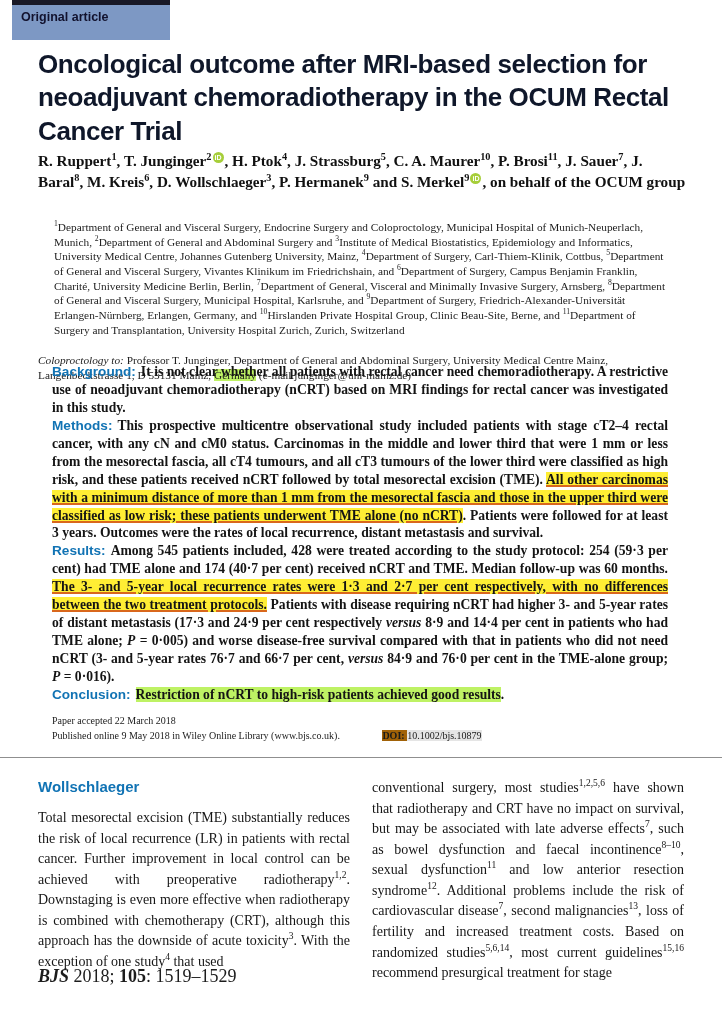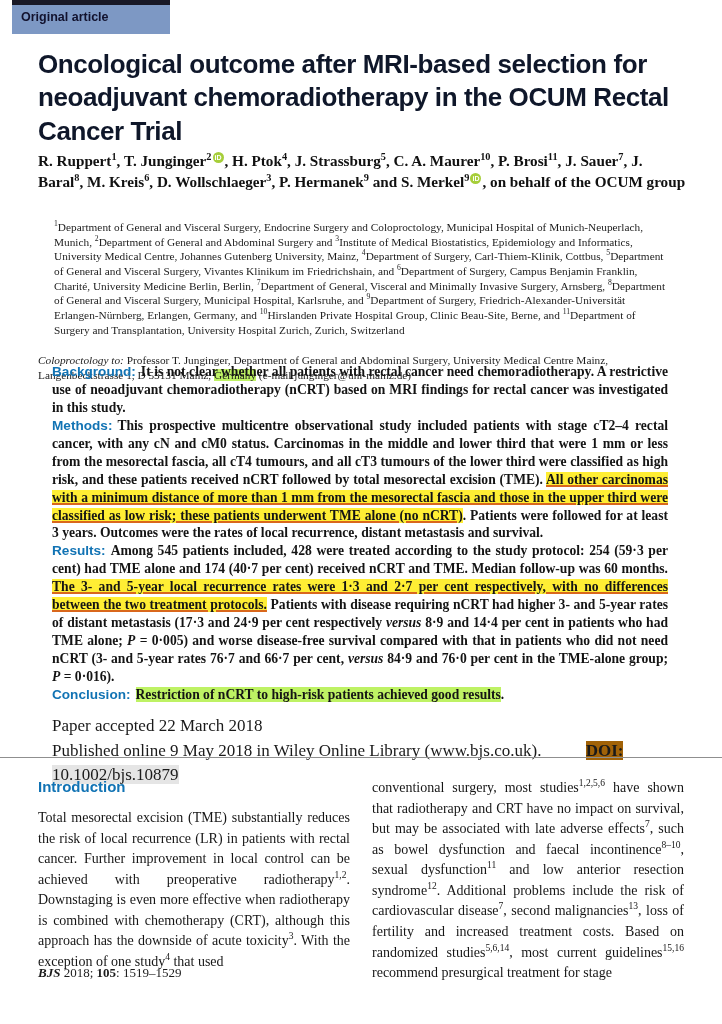--- a/index.html
+++ b/index.html
@@ -7,21 +7,21 @@
     position:relative;width:722px;height:1024px;background:#ffffff;
     font-family:"Liberation Serif",serif;color:#1a1a1a;overflow:hidden;
     margin:0 auto;box-sizing:border-box;
   }
   
   .badge-block{position:absolute;top:0;left:12px;width:158px;}
   .badge-topbar{height:5px;background:#181826;}
   .badge{
     background:#7d98c4;color:#12122e;
     font-family:"Liberation Sans",sans-serif;font-weight:bold;font-size:12.5px;
-    padding:5px 9px 10px 9px;
+    padding:5px 9px 16px 9px;
   }
   
   .title{
     position:absolute;top:48px;left:38px;width:652px;margin:0;
     font-family:"Liberation Sans",sans-serif;font-weight:bold;
     font-size:26px;line-height:1.28;color:#0f172a;letter-spacing:-0.4px;
   }
   .authors{
     position:absolute;top:150px;left:38px;width:650px;margin:0;
     font-size:15.2px;font-weight:bold;line-height:1.4;color:#111;
@@ -39,21 +39,21 @@
   
   .abstract{
     position:absolute;top:363px;left:52px;width:616px;
     font-size:13.6px;font-weight:bold;line-height:1.32;text-align:justify;color:#141414;
   }
   .abs-par{margin:0;}
   .abs-label{
     font-family:"Liberation Sans",sans-serif;color:#1173b4;
     padding-right:5px;font-weight:bold;
   }
-  .accepted-block{position:absolute;top:714px;left:52px;width:616px;font-size:17px;line-height:1.45;}
+  .accepted-block{position:absolute;top:714px;left:52px;width:616px;font-size:10px;line-height:1.45;}
   .accepted-block p{margin:0;}
   
   sup{font-size:68%;line-height:0;}
   .i{font-style:italic;}
   .b{font-weight:bold;}
   .bi{font-weight:bold;font-style:italic;}
   .hl{background:#bef264;}
   .hlu{
     background:#ffee34;
     text-decoration:underline;text-decoration-color:#d9671c;text-decoration-thickness:1.5px;
@@ -68,21 +68,21 @@
     margin:0 0 13px 0;font-family:"Liberation Sans",sans-serif;
     font-weight:bold;font-size:15px;color:#1173b4;
   }
   .body-par{margin:0;font-size:14px;line-height:1.47;text-align:justify;color:#161616;}
   
   .footer{
     position:absolute;top:963px;left:38px;width:646px;
     display:flex;justify-content:space-between;align-items:flex-start;
     font-size:11.6px;line-height:1.5;color:#1c1c1c;
   }
-  .footer-right{font-size:13px;}
+  .footer-right{font-size:18px;}
 </style>
 </head>
 <body>
 
 <div class="page">
 
   <div class="badge-block">
     <div class="badge-topbar"></div>
     <div class="badge">Original article</div>
   </div>
@@ -113,21 +113,21 @@
 
   <div class="accepted-block">
     <p>Paper accepted 22 March 2018</p>
     <p><span>Published online 9 May 2018 in Wiley Online Library (www.bjs.co.uk). </span><span class="hlbb">DOI: </span><span class="hlb">10.1002/bjs.10879</span></p>
   </div>
 
   <div class="divider"></div>
 
   <div class="columns">
     <div class="col">
-      <h2 class="heading">Introduction</h2>
+      <h2 class="heading">Wollschlaeger</h2>
       <p class="body-par"><span>Total mesorectal excision (TME) substantially reduces the risk of local recurrence (LR) in patients with rectal cancer. Further improvement in local control can be achieved with preoperative radiotherapy</span><sup>1,2</sup><span>. Downstaging is even more effective when radiotherapy is combined with chemotherapy (CRT), although this approach has the downside of acute toxicity</span><sup>3</sup><span>. With the exception of one study</span><sup>4</sup><span> that used</span></p>
     </div>
     <div class="col">
       <p class="body-par"><span>conventional surgery, most studies</span><sup>1,2,5,6</sup><span> have shown that radiotherapy and CRT have no impact on survival, but may be associated with late adverse effects</span><sup>7</sup><span>, such as bowel dysfunction and faecal incontinence</span><sup>8–10</sup><span>, sexual dysfunction</span><sup>11</sup><span> and low anterior resection syndrome</span><sup>12</sup><span>. Additional problems include the risk of cardiovascular disease</span><sup>7</sup><span>, second malignancies</span><sup>13</sup><span>, loss of fertility and increased treatment costs. Based on randomized studies</span><sup>5,6,14</sup><span>, most current guidelines</span><sup>15,16</sup><span> recommend presurgical treatment for stage</span></p>
     </div>
   </div>
 
   <div class="footer">
     <div class="footer-right"><span class="bi">BJS</span><span> 2018; </span><span class="b">105</span><span>: 1519–1529</span></div>
   </div>

